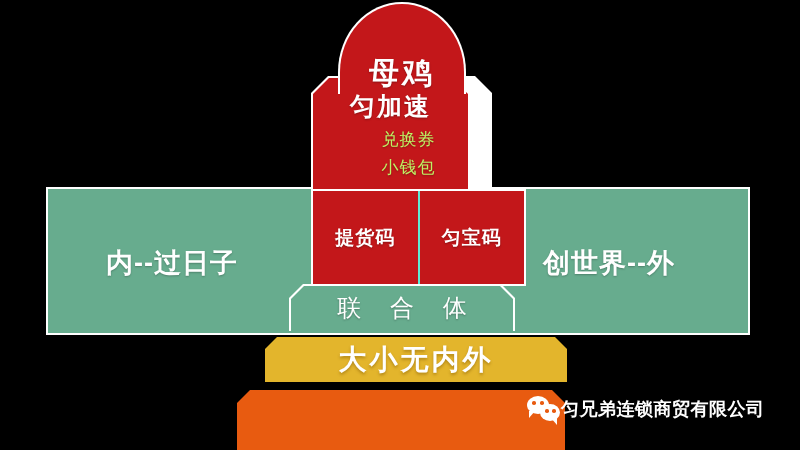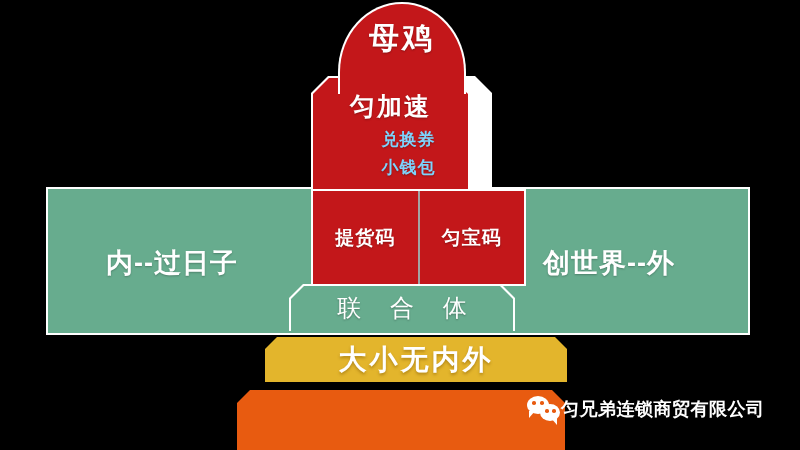--- a/index.html
+++ b/index.html
@@ -47,21 +47,21 @@
     top: 2px;
     width: 128px;
     height: 92px;
     background: #c3171a;
     border: 2px solid #ffffff;
     border-bottom: none;
     border-top-left-radius: 64px 70px;
     border-top-right-radius: 64px 70px;
     box-sizing: border-box;
     display: flex;
-    align-items: flex-start;
+    align-items: flex-end;
     justify-content: center;
     z-index: 4;
   }
   .dome-text {
     color: #ffffff;
     font-size: 30px;
     font-weight: bold;
     letter-spacing: 3px;
     margin-top: 14px;
     text-shadow: 0 1px 2px rgba(0,0,0,0.3);
@@ -95,23 +95,23 @@
     clip-path: polygon(0 17px, 17px 0, calc(100% - 17px) 0, 100% 17px, 100% 100%, 0 100%);
   }
   .red-title {
     color: #ffffff;
     font-size: 25px;
     font-weight: bold;
     letter-spacing: 2px;
     text-shadow: 0 1px 2px rgba(0,0,0,0.3);
   }
   .red-sub {
-    color: #7dd3fc;
+    color: #bef264;
     font-size: 17px;
-    font-weight: bold;
+    font-weight: normal;
     letter-spacing: 1px;
     margin-top: 5px;
     text-shadow: 0 1px 2px rgba(0,0,0,0.3);
     margin-left: 36px;
   }
 
   
   .red-cells {
     position: absolute;
     left: 313px;
@@ -128,21 +128,21 @@
     background: #c3171a;
     display: flex;
     align-items: center;
     justify-content: center;
     color: #ffffff;
     font-size: 19px;
     font-weight: bold;
     letter-spacing: 1px;
     text-shadow: 0 1px 2px rgba(0,0,0,0.3);
   }
-  .red-cell + .red-cell { border-left: 2px solid #a3a3a3; text-align: right; }
+  .red-cell + .red-cell { border-left: 2px solid #5eead4; text-align: right; }
 
   
   .union-box {
     position: absolute;
     left: 289px;
     top: 284px;
     width: 226px;
     height: 47px;
     z-index: 6;
     box-sizing: border-box;

